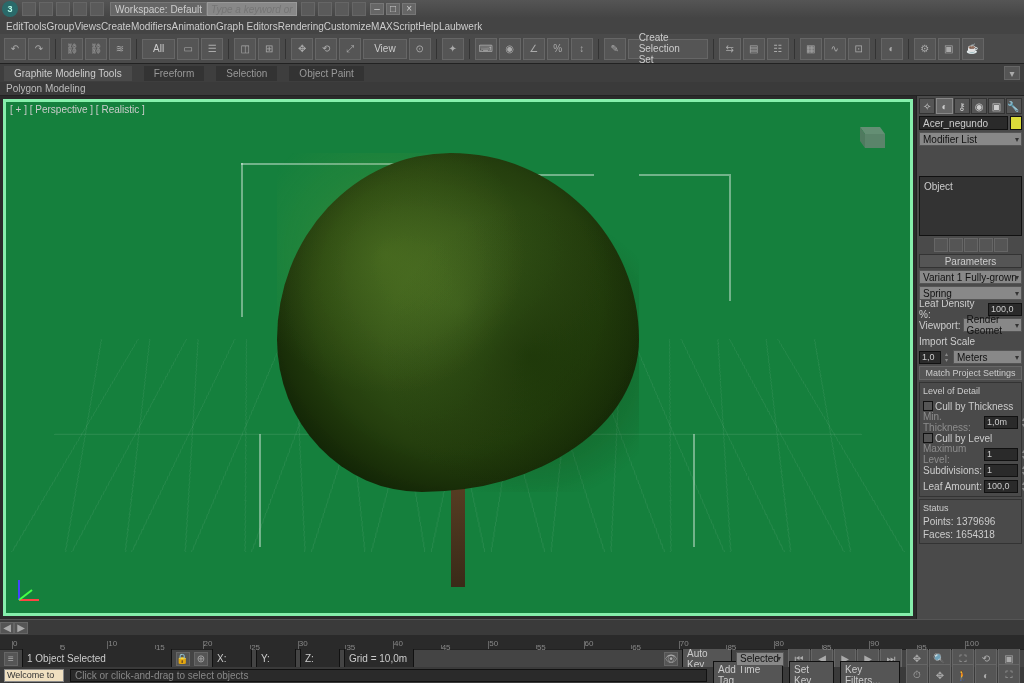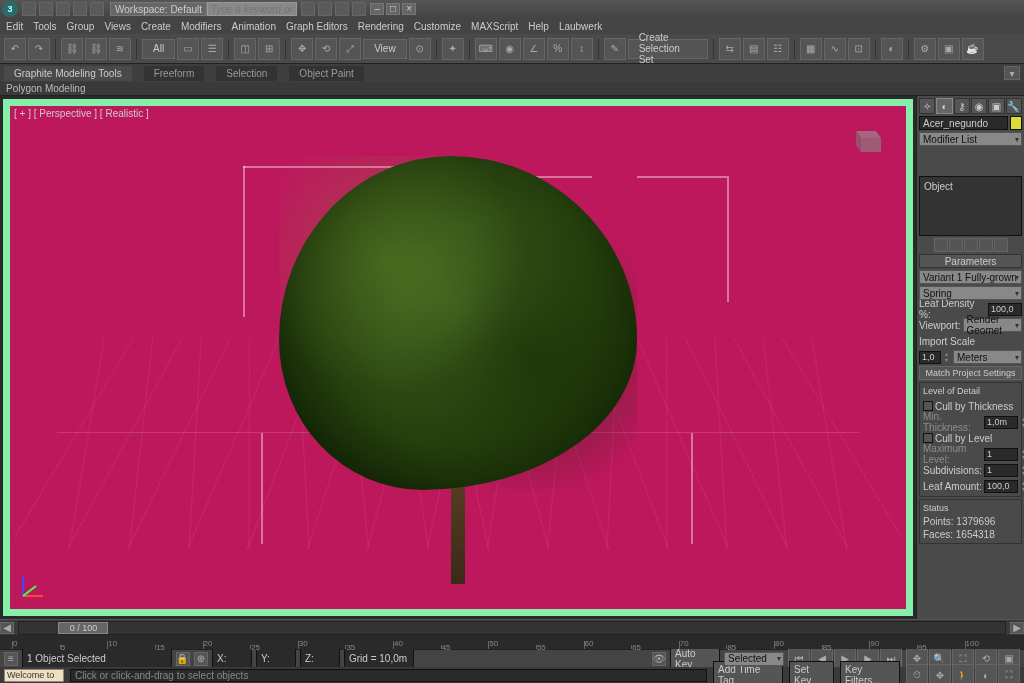--- a/index.html
+++ b/index.html
@@ -6,33 +6,33 @@
 body { width: 1024px; height: 683px; background: #3a3a3a; color: #ccc; overflow: hidden; display: flex; flex-direction: column; }
 .titlebar { height: 18px; background: linear-gradient(#555,#444); display: flex; align-items: center; padding: 0 2px; }
 .titlebar .logo { width: 16px; height: 16px; background: #2a6a6a; border-radius: 50%; display: flex; align-items: center; justify-content: center; color: #bfe; font-weight: bold; font-size: 9px; margin-right: 4px; }
 .titlebar .qat { display: flex; gap: 3px; }
 .titlebar .qat .tb { width: 14px; height: 14px; background: #5a5a5a; border: 1px solid #666; }
 .titlebar .workspace { margin-left: 6px; background: #666; border: 1px solid #777; padding: 0 4px; height: 14px; display: flex; align-items: center; }
 .titlebar .title { flex: 1; text-align: center; color: #bbb; font-size: 10px; }
 .titlebar .search { width: 90px; height: 14px; background: #888; border: 1px solid #999; color: #555; font-style: italic; padding: 0 3px; }
 .titlebar .winbtns { display: flex; gap: 2px; margin-left: 4px; }
 .titlebar .winbtns div { width: 14px; height: 12px; background: #666; border: 1px solid #777; text-align: center; line-height: 10px; }
-.menubar { height: 16px; background: #444; display: flex; align-items: center; gap: 10px; padding: 0 6px; }
+.menubar { height: 16px; background: #444; display: flex; align-items: center; padding: 0 6px; }
 .menubar span { color: #ccc; cursor: default; }
 .toolbar-main { height: 30px; background: #4a4a4a; border-bottom: 1px solid #222; display: flex; align-items: center; padding: 0 4px; gap: 2px; }
 .tb-btn { width: 22px; height: 22px; background: #555; border: 1px solid #666; display: flex; align-items: center; justify-content: center; color: #aaa; font-size: 10px; }
 .tb-sep { width: 1px; height: 20px; background: #333; margin: 0 3px; }
 .tb-drop { height: 20px; background: #555; border: 1px solid #666; padding: 0 10px; display: flex; align-items: center; }
 .ribbon-tabs { height: 18px; background: #3e3e3e; display: flex; align-items: center; gap: 12px; padding: 0 4px; }
 .rib-tab { padding: 2px 10px; background: #333; color: #999; }
 .rib-tab.active { background: #4a4a4a; color: #ccc; }
 .ribbon-sub { height: 14px; background: #3a3a3a; padding: 0 6px; display: flex; align-items: center; color: #bbb; border-bottom: 1px solid #222; }
 .main-row { flex: 1; display: flex; min-height: 0; }
 .viewport-wrap { flex: 1; display: flex; flex-direction: column; background: #2a2a2a; }
-.viewport { flex: 1; margin: 3px; border: 7px solid #86efac; background: #be185d; position: relative; overflow: hidden; }
+.viewport { flex: 1; margin: 3px; border: 3px solid #86efac; background: #15803d; position: relative; overflow: hidden; }
 .vp-label { position: absolute; top: 2px; left: 4px; color: #ccc; font-size: 10px; }
 .vp-cube { position: absolute; top: 20px; right: 20px; width: 40px; height: 30px; opacity: 0.6; }
 .vp-axis { position: absolute; bottom: 8px; left: 8px; width: 30px; height: 30px; }
 .tree { position: absolute; left: 30%; top: 10%; width: 40%; height: 85%; }
 .tree .foliage { position: absolute; width: 100%; height: 78%; background: radial-gradient(circle at 50% 45%, #4a6a2a, #2d4518 55%, #1a2a10 80%, transparent 95%); border-radius: 48% 52% 60% 40% / 55% 55% 45% 45%; filter: contrast(1.1); }
 .tree .foliage::before { content:""; position:absolute; inset:0; background: radial-gradient(circle at 30% 30%, rgba(120,160,60,.3), transparent 40%), radial-gradient(circle at 70% 60%, rgba(30,50,15,.6), transparent 45%); }
 .tree .trunk { position: absolute; bottom: 0; left: 48%; width: 4%; height: 40%; background: linear-gradient(#6a4a2a,#3a2a18); }
 .helper-box { position: absolute; border: 1px solid #fff; opacity: 0.4; }
 .grid-floor { position: absolute; bottom: 12%; left: 0; right: 0; height: 55%; background:
   repeating-linear-gradient(80deg, transparent 0 58px, rgba(255,255,255,.07) 58px 59px),
@@ -287,23 +287,20 @@
     <div class="cp-group">
       <div class="cp-group-title">Status</div>
       <div class="cp-label">Points: 1379696</div>
       <div class="cp-label">Faces: 1654318</div>
     </div>
   </div>
 </div>
 
 <div class="timeline">
   <div class="tb-btn" style="width:14px;height:12px">◀</div>
-  <div class="time-slider">
-    <div class="time-handle">0 / 100</div>
-  </div>
   <div class="tb-btn" style="width:14px;height:12px">▶</div>
 </div>
 <div class="time-ruler">
   <div class="tick major">
       <span class="lbl">0</span>
     </div>
   <div class="tick">
       <span class="lbl">5</span>
     </div>
   <div class="tick major">
@@ -370,21 +367,21 @@
   <div class="status-seg" style="width:150px">1 Object Selected</div>
   <div class="tb-btn" style="width:14px;height:14px">🔒</div>
   <div class="tb-btn" style="width:14px;height:14px">⊕</div>
   <div class="status-seg" style="width:40px">X:</div>
   <div class="status-seg" style="width:40px">Y:</div>
   <div class="status-seg" style="width:40px">Z:</div>
   <div class="status-seg" style="width:70px">Grid = 10,0m</div>
   <div style="flex:1"></div>
   <div class="tb-btn" style="width:14px;height:14px">👁</div>
   <div class="status-seg" style="background:#555;width:50px">Auto Key</div>
-  <div class="cp-select" style="width:60px;height:14px">Selected</div>
+  <div class="cp-select" style="width:48px;height:14px">Selected</div>
   <div class="status-btns">
     <div class="tb-btn">⏮</div>
     <div class="tb-btn">◀</div>
     <div class="tb-btn">▶</div>
     <div class="tb-btn">▶</div>
     <div class="tb-btn">⏭</div>
   </div>
   <div class="status-btns">
     <div class="tb-btn">✥</div>
     <div class="tb-btn">🔍</div>

